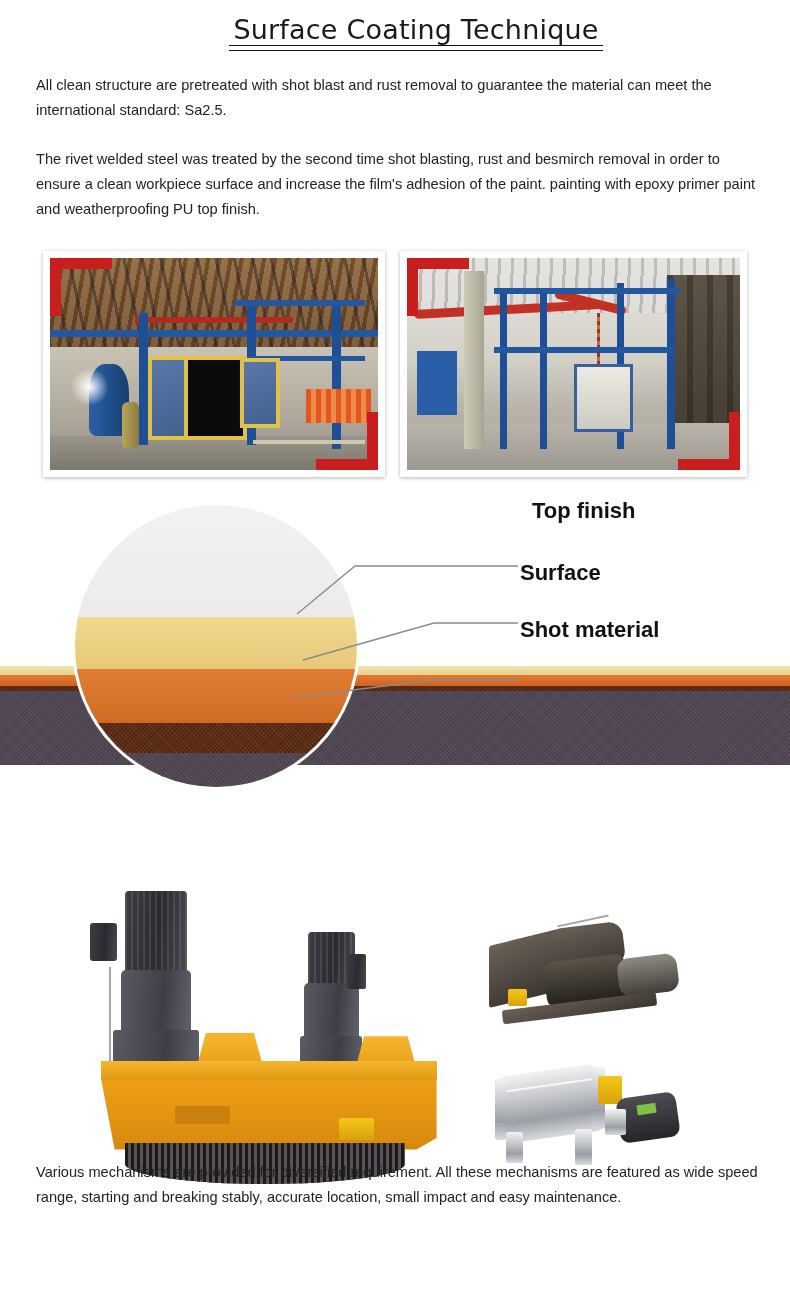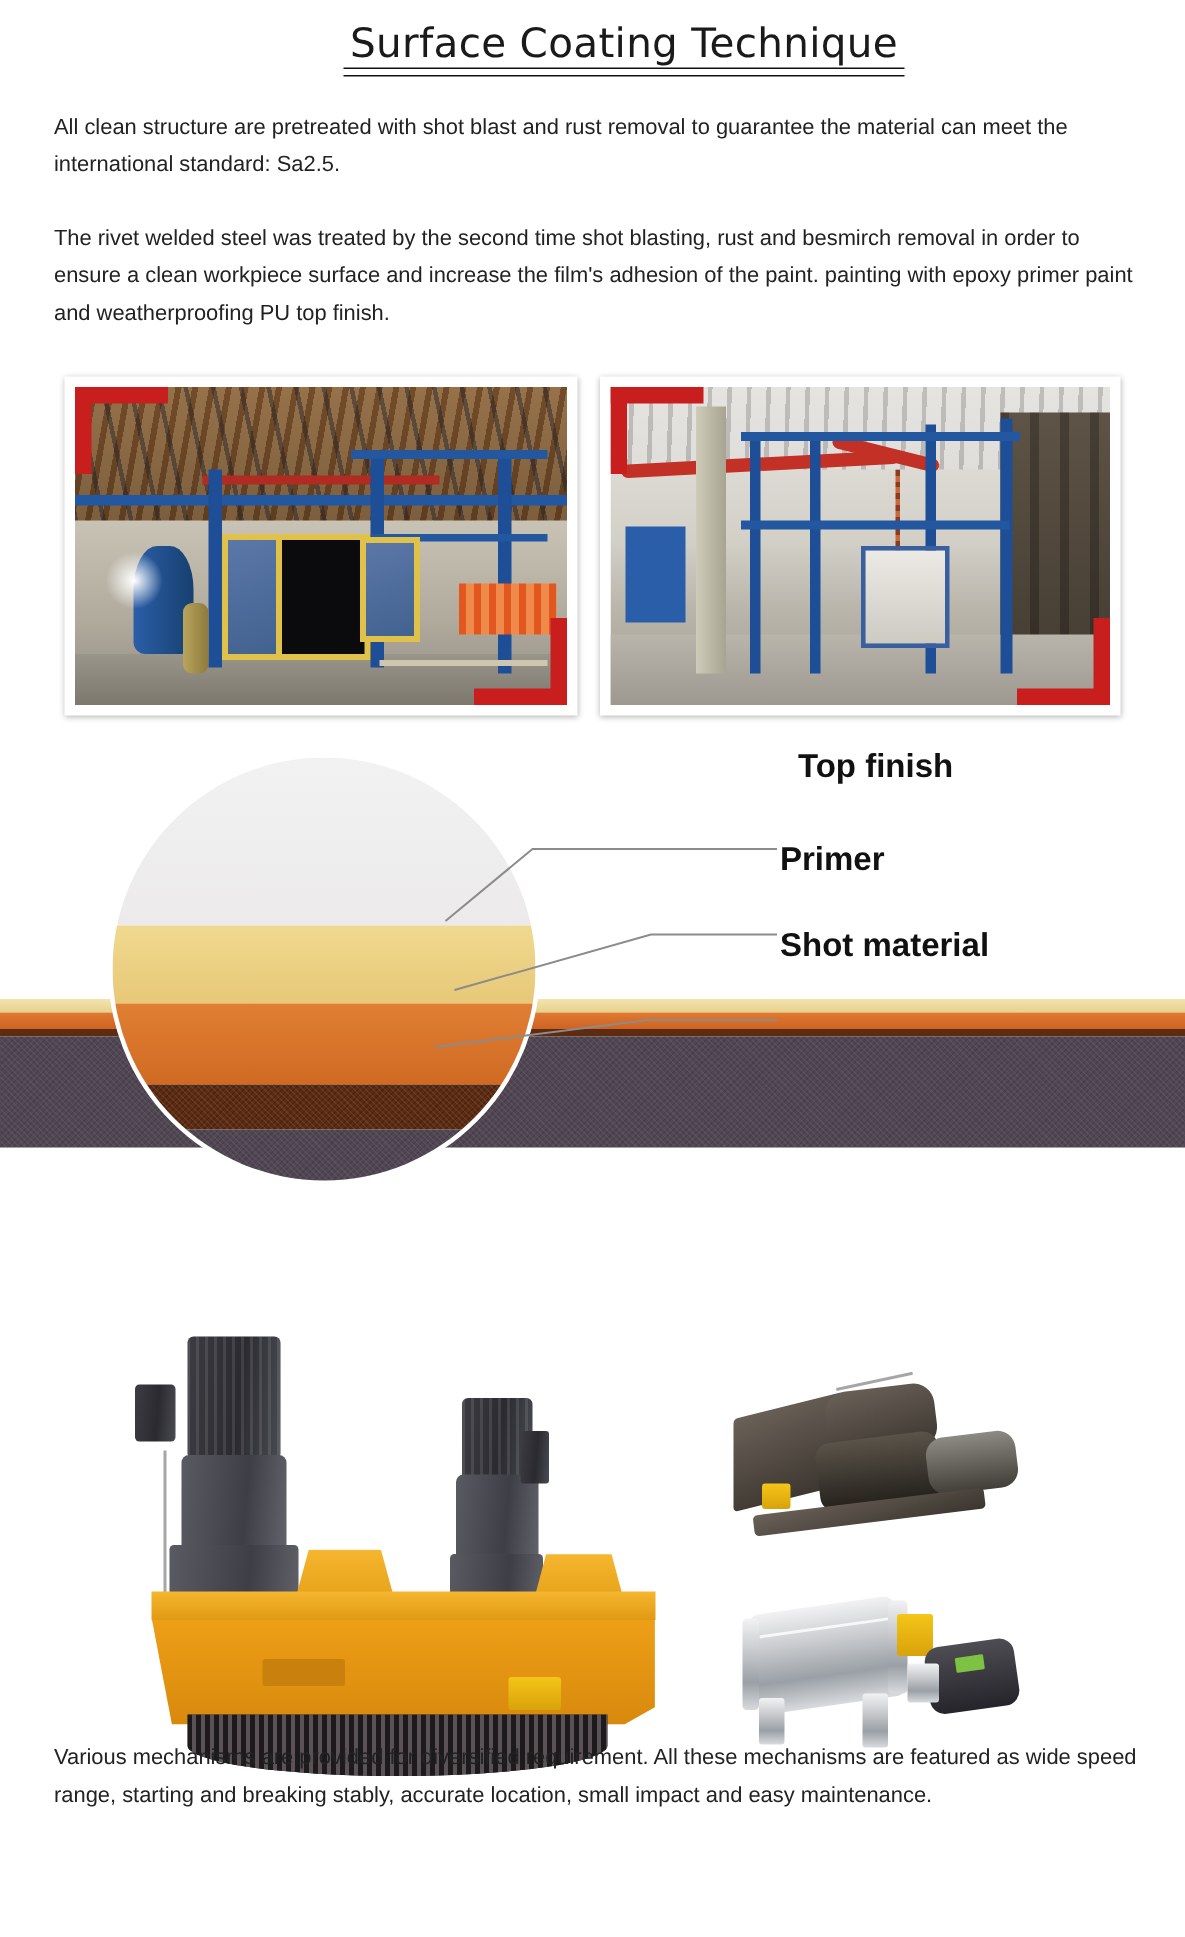--- a/index.html
+++ b/index.html
@@ -280,21 +280,21 @@
     </div>
   </div>
 
   <svg id="leaders">
     <polyline points="297,124 355,76 518,76" fill="none" stroke="#8b8b8b" stroke-width="1.3"></polyline>
     <polyline points="303,170 434,133 518,133" fill="none" stroke="#8b8b8b" stroke-width="1.3"></polyline>
     <polyline points="290,208 432,190 518,190" fill="none" stroke="#8b8b8b" stroke-width="1.3"></polyline>
   </svg>
 
   <div class="callout" id="label-top">Top finish</div>
-  <div class="callout" id="label-primer">Primer</div>
+  <div class="callout" id="label-primer">Surface</div>
   <div class="callout" id="label-blast">Shot material</div>
 
 
   <div id="mach-main">
     <div class="m-wrap">
       <div class="motor" style="left:14%;top:2%;width:16%;height:26%;">
         <div class="motor-fin"></div>
       </div>
       <div class="gearbox" style="left:13%;top:27%;width:18%;height:22%;"></div>
       <div class="gearbox" style="left:11%;top:46%;width:22%;height:22%;border-radius:3px;"></div>

